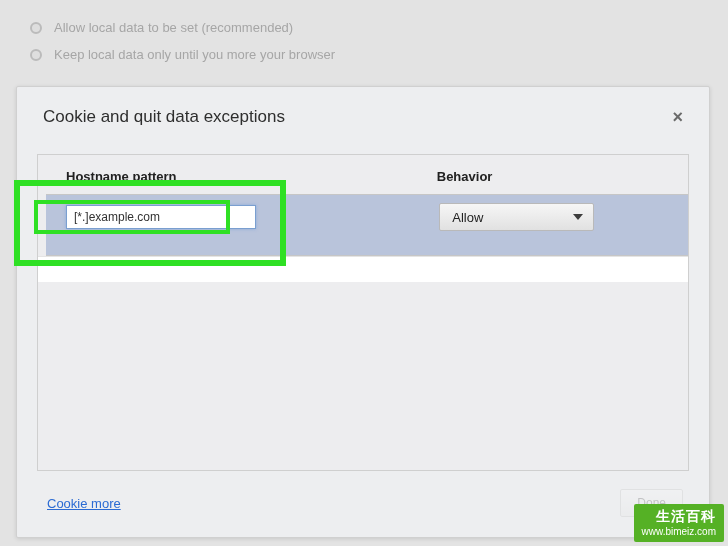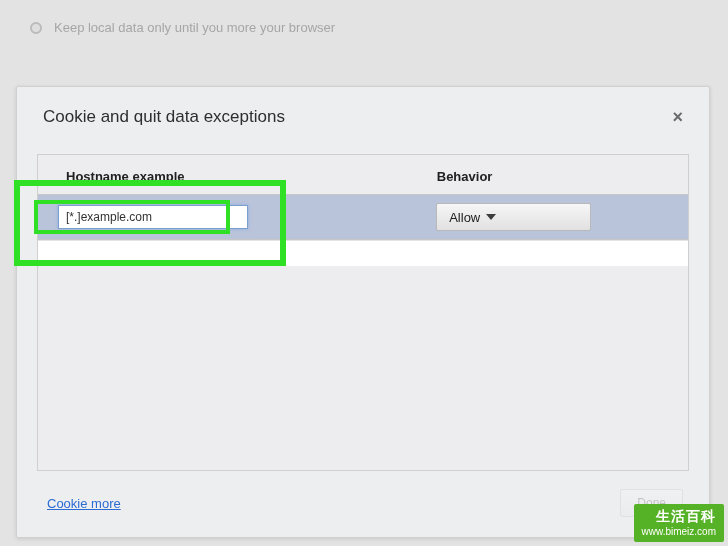--- a/index.html
+++ b/index.html
@@ -82,23 +82,24 @@
       font-weight: bold;
       font-size: 13px;
       color: #212121;
     }
     .col-hostname { flex: 0 0 62%; }
     .col-behavior { flex: 1; }
     .row {
       display: flex;
       align-items: center;
       background: #b9c4db;
-      padding: 8px 20px 8px 20px;
+      padding: 8px 20px 24px 20px;
       border-top: 1px solid #c6c6c6;
       border-bottom: 1px solid #c6c6c6;
+      margin-left: 8px;
     }
     .hostname-cell {
       flex: 0 0 62%;
       position: relative;
     }
     .hostname-input {
       width: 190px;
       height: 24px;
       border: 1px solid #7a9fd0;
       background: #fff;
@@ -115,21 +116,21 @@
       justify-content: flex-start;
     }
     .behavior-select {
       width: 155px;
       height: 28px;
       background: linear-gradient(#f6f6f6, #e1e1e1);
       border: 1px solid #b9b9b9;
       border-radius: 2px;
       display: flex;
       align-items: center;
-      justify-content: flex-start;
+      justify-content: space-between;
       padding: 0 10px 0 12px;
       font-size: 13px;
       color: #222;
       cursor: pointer;
     }
     .chevron-down {
       width: 0; height: 0;
       border-left: 5px solid transparent;
       border-right: 5px solid transparent;
       border-top: 6px solid #3d3d3d;
@@ -202,35 +203,39 @@
       z-index: 20;
     }
     .watermark .url { font-size: 10px; font-weight: normal; letter-spacing: 0; }
   </style>
 </head>
 <body>
 
 <div class="background-settings">
   <div class="radio-option">
     <span class="radio-circle"></span>
+    <span>Allow local data to be set (recommended)</span>
+  </div>
+  <div class="radio-option">
+    <span class="radio-circle"></span>
     <span>Keep local data only until you more your browser</span>
   </div>
 </div>
 
 <div class="dialog-overlay"></div>
 
 <div class="dialog">
   <div class="dialog-header">
     <span class="dialog-title">Cookie and quit data exceptions</span>
     <span class="close-x">×</span>
   </div>
 
   <div class="table-area">
     <div class="column-headers">
-      <div class="col-hostname">Hostname example</div>
+      <div class="col-hostname">Hostname pattern</div>
       <div class="col-behavior">Behavior</div>
     </div>
 
     <div class="row">
       <div class="hostname-cell">
         <input class="hostname-input" type="text" value="[*.]example.com" style="">
       </div>
       <div class="behavior-cell">
         <div class="behavior-select">
           <span>Allow</span>

